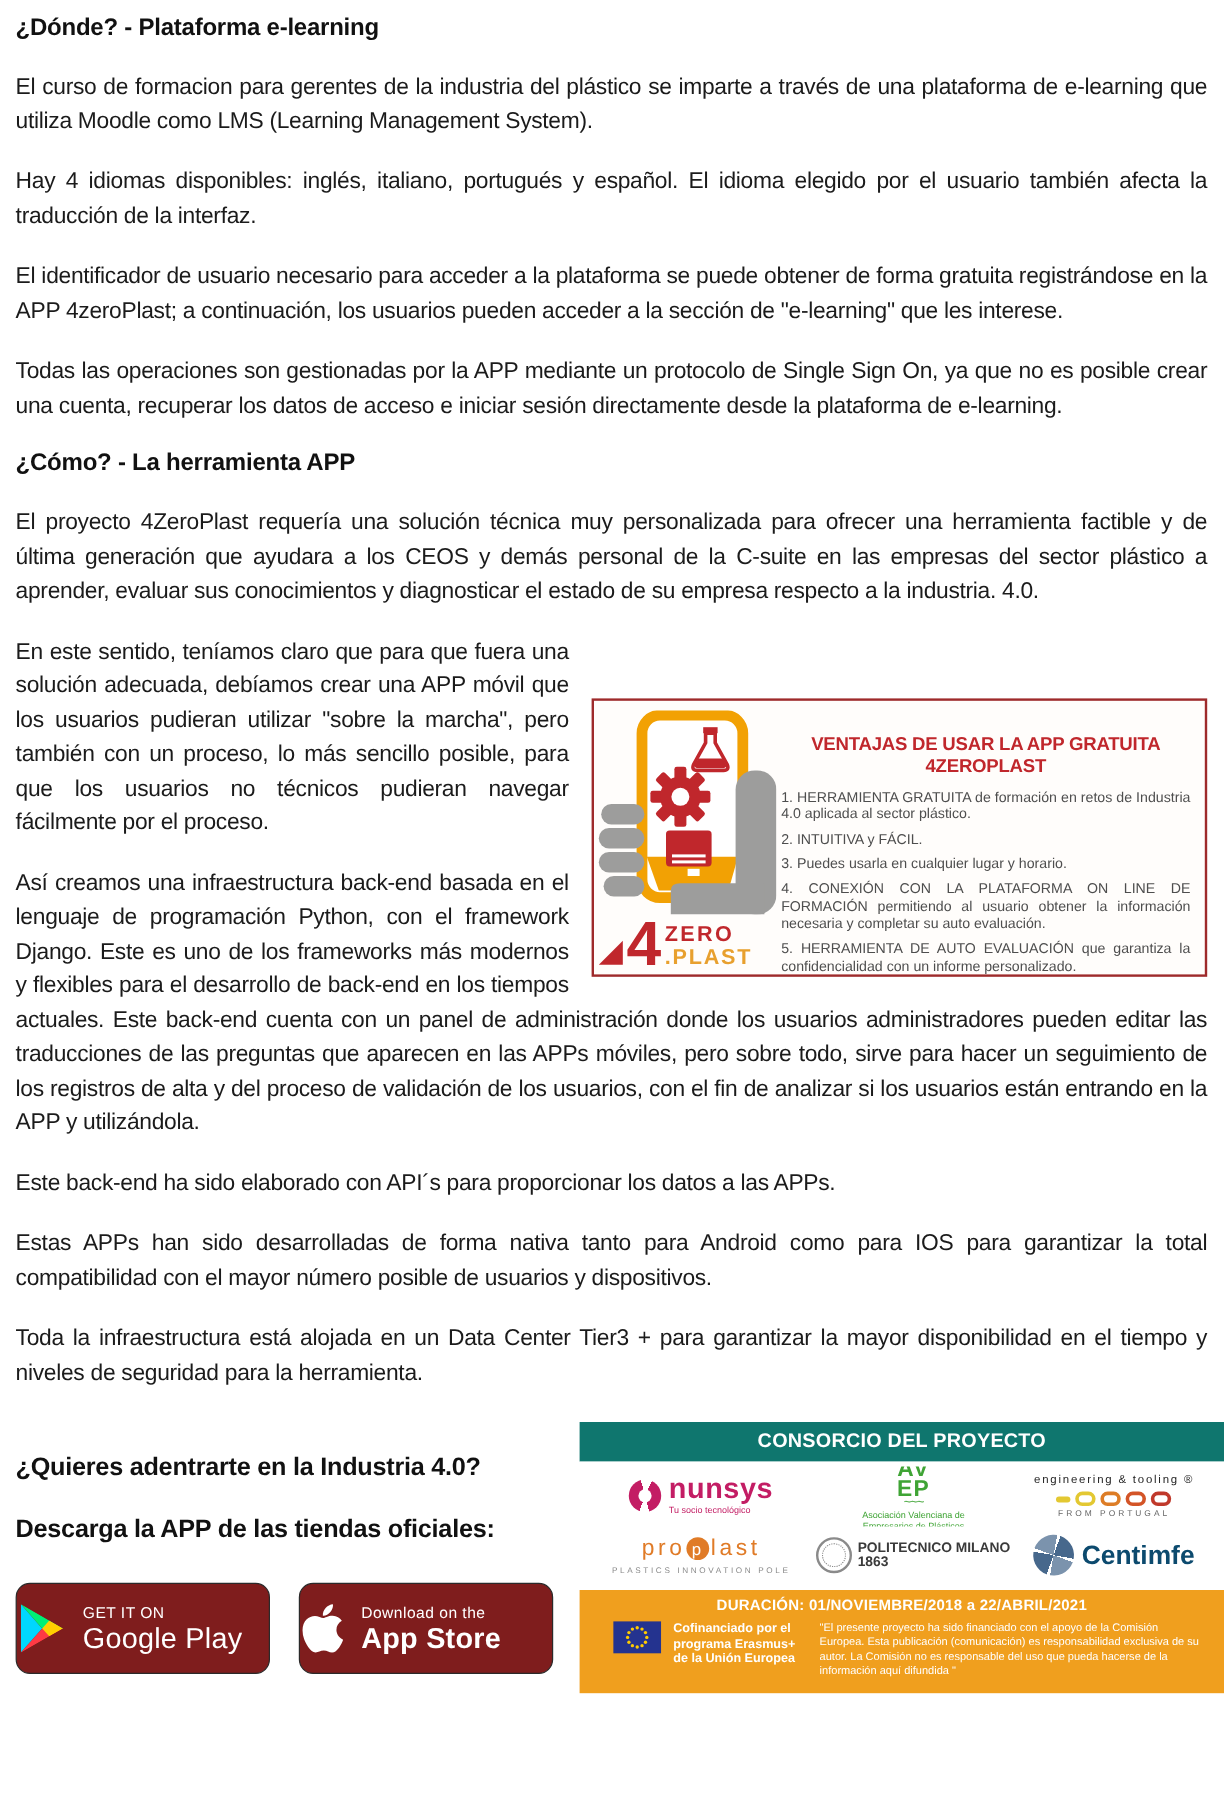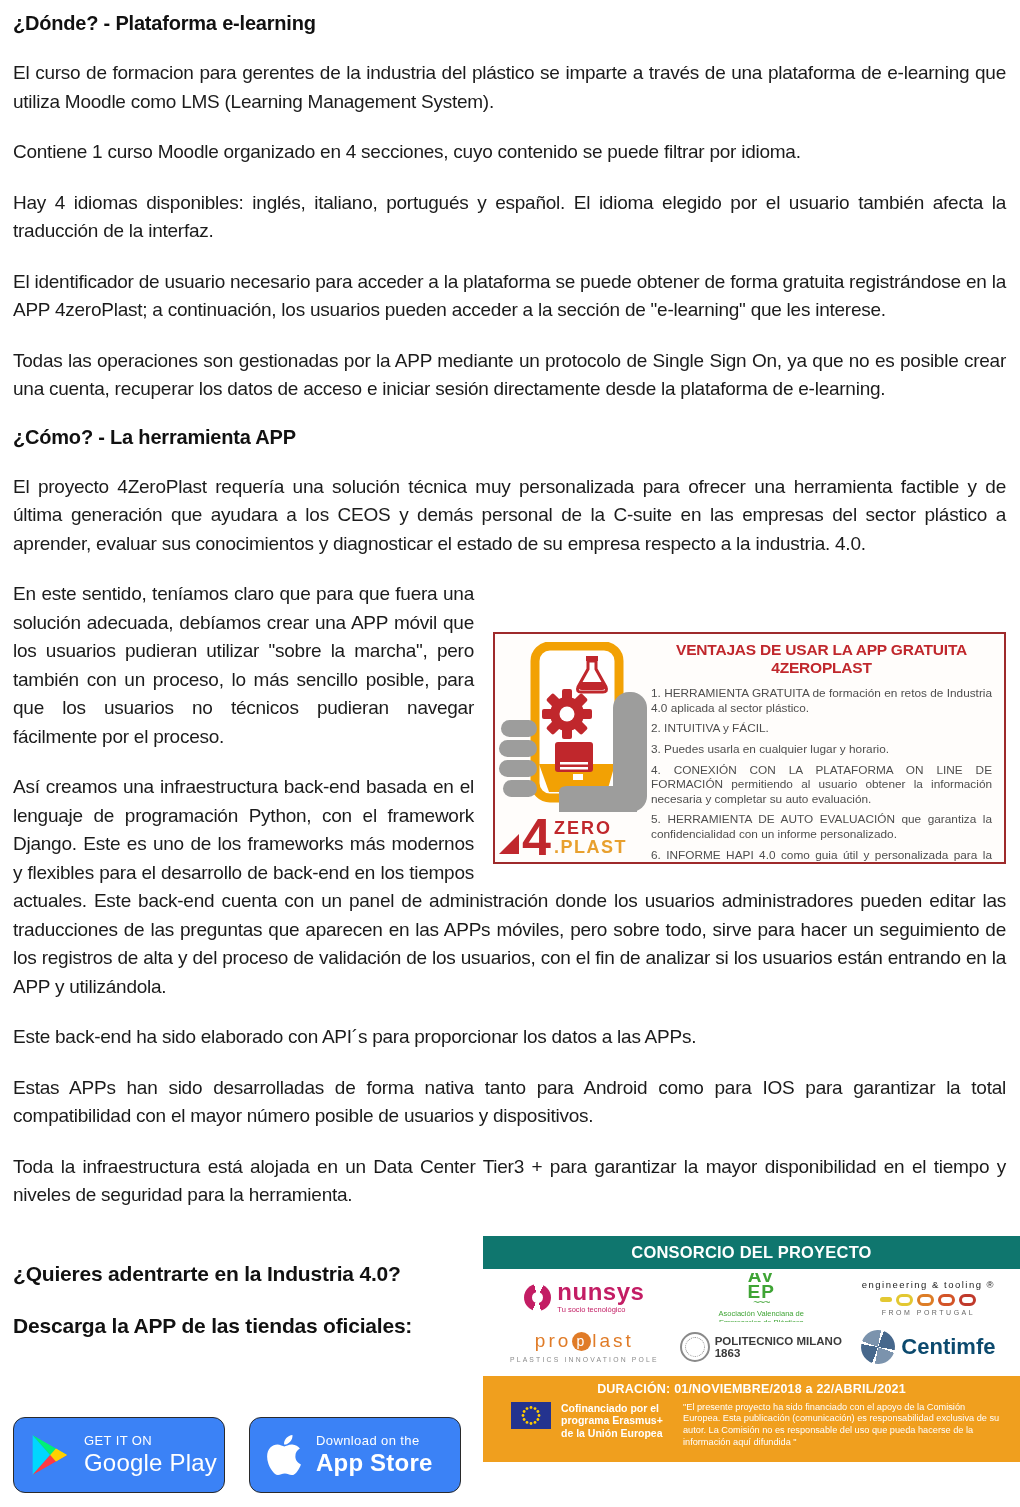--- a/index.html
+++ b/index.html
@@ -21,33 +21,32 @@
     border:2px solid #9e2a2b; background:#fffdfb; display:flex; overflow:hidden;
   }
   .vz-illu { width:152px; position:relative; flex:none; }
   .vz-illu svg { position:absolute; top:8px; left:2px; }
   .vz-logo { position:absolute; left:4px; bottom:4px; display:flex; align-items:flex-end; gap:3px; }
   .vz-tri { width:0; height:0; border-bottom:20px solid #c0272c; border-left:20px solid transparent; margin-bottom:4px; }
   .vz-four { font-size:52px; font-weight:bold; color:#c0272c; line-height:0.78; }
   .vz-word-col { display:flex; flex-direction:column; margin-bottom:1px; }
   .vz-zero { font-size:18px; font-weight:bold; color:#c0272c; letter-spacing:2px; line-height:1.05; }
   .vz-plast { font-size:18px; font-weight:bold; color:#e8a02e; letter-spacing:1.5px; line-height:1.05; }
-  .vz-content { flex:1; padding:5px 12px 6px 4px;border-radius:22px; }
+  .vz-content { flex:1; padding:26px 12px 6px 4px;border-radius:22px; }
   .vz-title { color:#c0272c; font-weight:bold; font-size:15.5px; text-align:center; margin:2px 0 9px 0; letter-spacing:-0.2px; }
   .vz-item { font-size:11.8px; line-height:1.24; color:#4e4e4e; margin-bottom:6px; text-align:justify; }
   
   .bottom { display:flex; margin-top:26px; clear:none; }
   .bottom-left { width:466px; padding-top:26px; flex:none; }
   h2.cta { font-size:21px; font-weight:bold; color:#111; margin-bottom:28px; letter-spacing:-0.2px; }
   .badges { display:flex; gap:24px; margin-top:32px; }
   .badge {
-    width:212px; height:76px; background:#3b82f6; border-radius:12px; color:#fff;
-    display:flex; align-items:center; gap:13px; padding-left:15px; cursor:pointer;
+    width:212px; height:76px; background:#7f1d1d; border-radius:12px; color:#fff;
+    display:flex; align-items:center; gap:13px; cursor:pointer;
     border:1px solid #2a2a2a;
-    margin-top:47px;
   }
   .badge .txt { display:flex; flex-direction:column; }
   .b-small { font-size:13px; letter-spacing:0.4px; margin-bottom:2px; }
   .b-big  { font-size:24px; font-weight:500; letter-spacing:0.2px; line-height:1.05; }
   .as .b-big { font-weight:600; }
   
   .consortium { width:537px; flex:none; margin-left:4px; }
   .cons-header {
     height:33px; background:#0f766e; color:#fff; font-weight:bold; font-size:16.5px;
     display:flex; align-items:center; justify-content:center; letter-spacing:0.2px;
@@ -103,21 +102,20 @@
   .cf-disclaimer { flex:1; font-size:9.2px; line-height:1.3; padding-right:4px; }
   .clearfix::after { content:""; display:block; clear:both; }
 </style>
 </head>
 <body>
 
 <div class="page">
 
   <h1 class="doc-h">¿Dónde? -  Plataforma e-learning</h1>
   <p class="doc-p">El curso de formacion para gerentes de la industria del plástico se imparte a través de una plataforma de e-learning que utiliza Moodle como LMS (Learning Management System).</p>
-  <p class="doc-p">Contiene 1 curso Moodle organizado en 4 secciones, cuyo contenido se puede filtrar por idioma.</p>
   <p class="doc-p">Hay 4 idiomas disponibles: inglés, italiano, portugués y español. El idioma elegido por el usuario también afecta la traducción de la interfaz.</p>
   <p class="doc-p">El identificador de usuario necesario para acceder a la plataforma se puede obtener de forma gratuita registrándose en la APP 4zeroPlast; a continuación, los usuarios pueden acceder a la sección de "e-learning" que les interese.</p>
   <p class="doc-p">Todas las operaciones son gestionadas por la APP mediante un protocolo de Single Sign On, ya que no es posible crear una cuenta, recuperar los datos de acceso e iniciar sesión directamente desde la plataforma de e-learning.</p>
 
   <h1 class="doc-h doc-h2">¿Cómo? - La herramienta APP</h1>
   <p class="doc-p">El proyecto 4ZeroPlast requería una solución técnica muy personalizada para ofrecer una herramienta factible y de última generación que ayudara a los CEOS y demás personal de la C-suite en las empresas del sector plástico a aprender, evaluar sus conocimientos y diagnosticar el estado de su empresa respecto a la industria. 4.0.</p>
 
   <aside class="ventajas-float">
     <div class="vz-illu">
       <svg width="150" height="170" viewBox="0 0 150 170">

